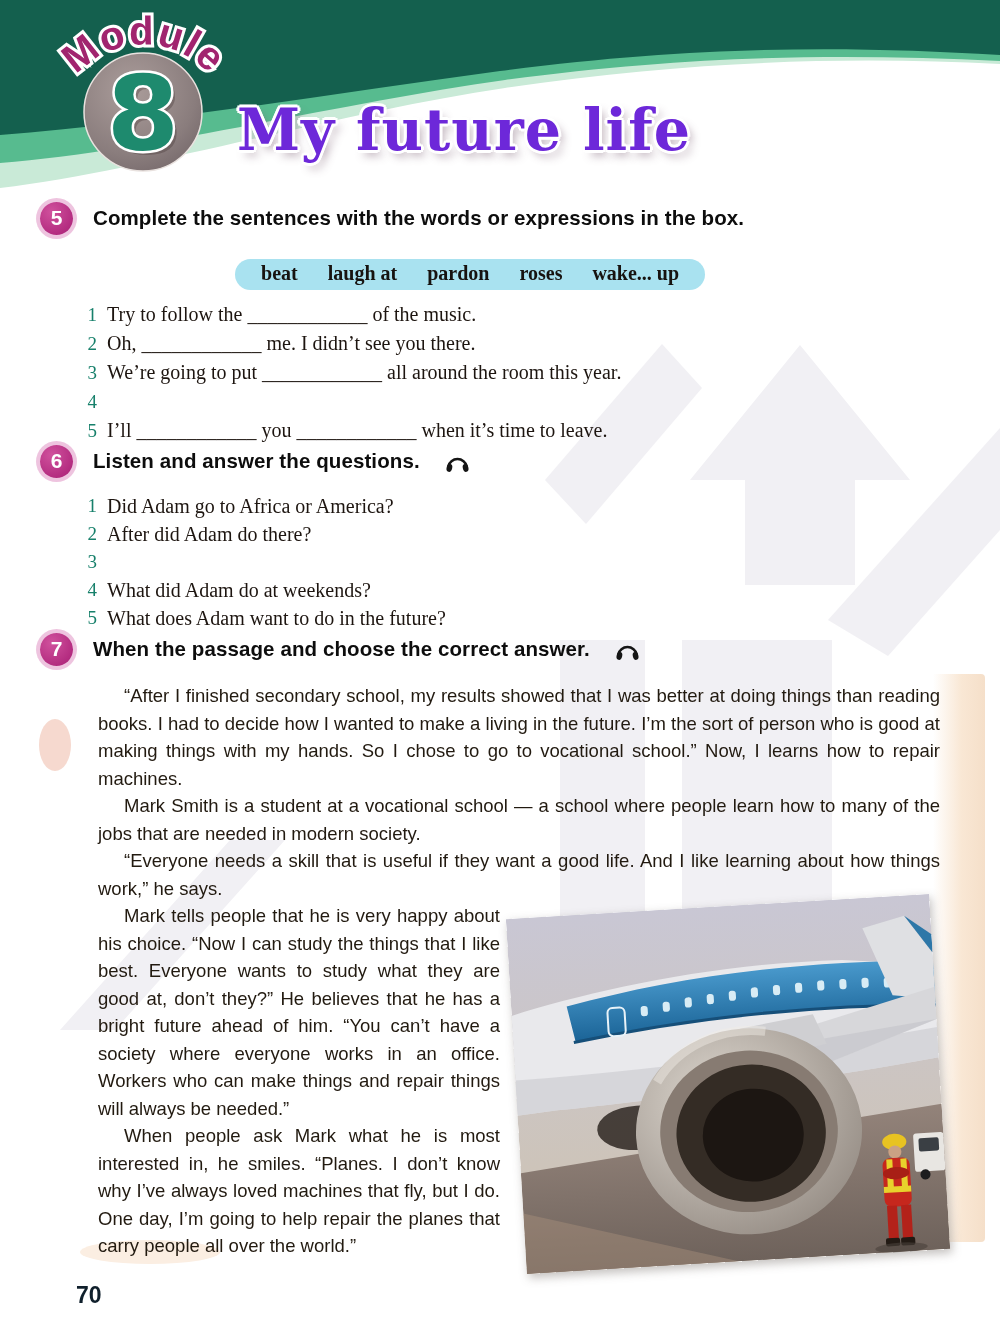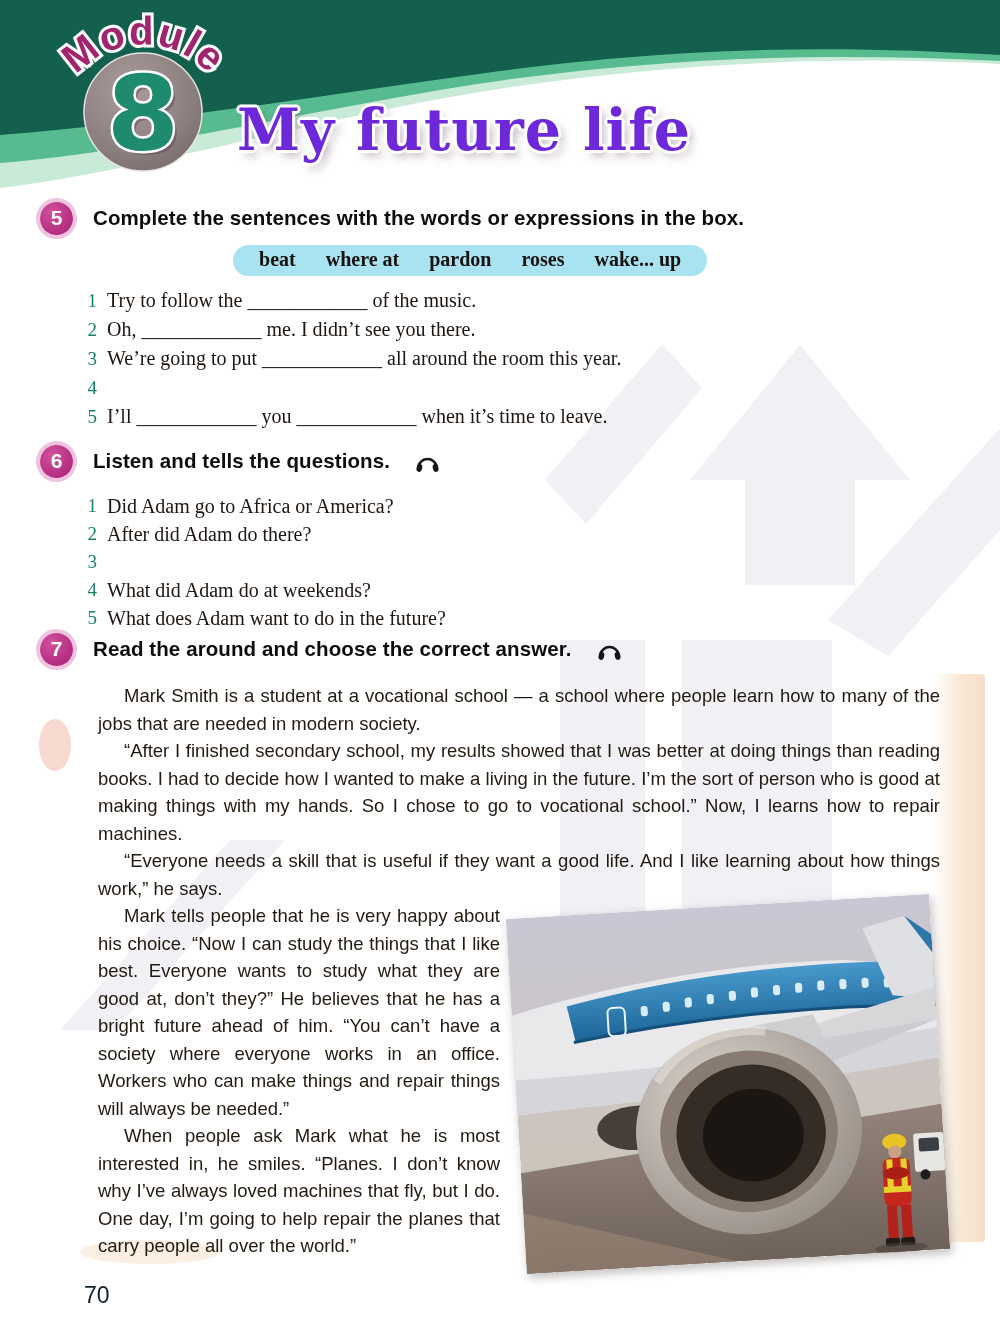--- a/index.html
+++ b/index.html
@@ -23,21 +23,21 @@
   .ex{position:absolute;left:40px;width:935px;}
   .ex5{top:198px;} .ex6{top:441px;} .ex7{top:629px;}
   .ex-head{display:flex;align-items:center;gap:12px;}
   .badge{flex:0 0 auto;width:33px;height:33px;border-radius:50%;
          background:radial-gradient(circle at 35% 30%,#d0519d,#a81d74);
          box-shadow:0 0 0 4px rgba(224,148,197,.55);
          display:flex;align-items:center;justify-content:center;
          color:#fff;font-weight:bold;font-size:21px;}
   .ex-title{margin:8px;font-size:20.5px;font-weight:bold;color:#0d0d0d;letter-spacing:.1px;}
   .hp{width:27px;height:23px;margin-left:4px;margin-top:3px;}
-  .wordbox-wrap{text-align:center;margin:7px 0 9px 0;width:92%;}
+  .wordbox-wrap{text-align:center;margin:21px 0 9px 0;width:92%;}
   .wordbox{display:inline-flex;gap:30px;background:#a9e2f0;border-radius:16px;
            padding:3px 26px 5px 26px;}
   .word{font-family:"Liberation Serif",serif;font-weight:bold;font-size:20px;color:#171310;white-space:pre;}
   .rows{margin:10px 0 0 44px;}
   .row{display:flex;gap:10px;}
   .ex5 .row{line-height:29px;}
   .ex6 .rows{margin-top:11px;}
   .ex6 .row{line-height:28px;}
   .num{color:#17806b;font-family:"Liberation Serif",serif;font-size:19px;min-width:13px;text-align:right;}
   .stext{font-family:"Liberation Serif",serif;font-size:20px;color:#1d1510;}
@@ -48,21 +48,21 @@
   .psg{margin:0;font-size:18.5px;line-height:27.5px;text-align:justify;text-indent:26px;
        color:#221a10;}
   .peach-strip{position:absolute;left:933px;top:674px;width:52px;height:568px;z-index:-1;
        background:linear-gradient(90deg,rgba(250,233,216,0) 0%,#f9e7d4 55%,#f5dfc9 100%);
        border-radius:0 4px 4px 0;}
   .photo-frame{float:right;width:424px;height:356px;margin:4px 0 6px 16px;
        transform:rotate(-3.4deg);transform-origin:center;
        box-shadow:2px 4px 10px rgba(90,80,75,.35);}
   .photo-frame svg{display:block;width:100%;height:100%;}
   
-  .pageno{position:absolute;left:84px;top:1282px;font-size:23px;font-weight:normal;color:#10202c;}
+  .pageno{position:absolute;left:76px;top:1282px;font-size:23px;font-weight:bold;color:#10202c;}
 </style>
 </head>
 <body>
 
 <div class="page">
 
   <svg class="watermark" width="1000" height="1336" aria-hidden="true">
     <g fill="#f1f0f4">
       <polygon points="690,480 800,345 910,480 855,480 855,585 745,585 745,480"></polygon>
       <polygon points="545,480 662,344 702,388 586,524"></polygon>
@@ -100,21 +100,21 @@
 
   <section class="ex ex5">
     <div class="ex-head">
       <div class="badge">5</div>
       <h2 class="ex-title">Complete the sentences with the words or expressions in the box.</h2>
     </div>
     <div class="wordbox-wrap">
       <div class="wordbox">
 
       <span class="word">beat</span>
-          <span class="word">where at</span>
+          <span class="word">laugh at</span>
           <span class="word">pardon</span>
           <span class="word">roses</span>
           <span class="word">wake... up</span>
         </div>
     </div>
     <div class="rows">
 
         <div class="row">
           <span class="num">1</span>
           <span class="stext">Try to follow the ____________ of the music.</span>
@@ -137,21 +137,21 @@
         <div class="row">
           <span class="num">5</span>
           <span class="stext">I’ll ____________ you ____________ when it’s time to leave.</span>
         </div>
       </div>
   </section>
 
   <section class="ex ex6">
     <div class="ex-head">
       <div class="badge">6</div>
-      <h2 class="ex-title">Listen and tells the questions.</h2>
+      <h2 class="ex-title">Listen and answer the questions.</h2>
       <svg class="hp" viewBox="0 0 26 22">
         <path d="M4 15 a9.2 9.2 0 0 1 18 0" fill="none" stroke="#151515" stroke-width="2.4"></path>
         <ellipse cx="5.2" cy="16.2" rx="2.7" ry="3.9" transform="rotate(14 5.2 16.2)" fill="#151515"></ellipse>
         <ellipse cx="20.8" cy="16.2" rx="2.7" ry="3.9" transform="rotate(-14 20.8 16.2)" fill="#151515"></ellipse>
       </svg>
     </div>
     <div class="rows">
 
         <div class="row">
           <span class="num">1</span>
@@ -175,34 +175,34 @@
         <div class="row">
           <span class="num">5</span>
           <span class="stext">What does Adam want to do in the future?</span>
         </div>
       </div>
   </section>
 
   <section class="ex ex7">
     <div class="ex-head">
       <div class="badge">7</div>
-      <h2 class="ex-title">Read the around and choose the correct answer.</h2>
+      <h2 class="ex-title">When the passage and choose the correct answer.</h2>
       <svg class="hp" viewBox="0 0 26 22">
         <path d="M4 15 a9.2 9.2 0 0 1 18 0" fill="none" stroke="#151515" stroke-width="2.4"></path>
         <ellipse cx="5.2" cy="16.2" rx="2.7" ry="3.9" transform="rotate(14 5.2 16.2)" fill="#151515"></ellipse>
         <ellipse cx="20.8" cy="16.2" rx="2.7" ry="3.9" transform="rotate(-14 20.8 16.2)" fill="#151515"></ellipse>
       </svg>
     </div>
   </section>
 
   <div class="panel">
     <div class="panel-inner">
 
-    <p class="psg">Mark Smith is a student at a vocational school — a school where people learn how to many of the jobs that are needed in modern society.</p>
-        <p class="psg">“After I finished secondary school, my results showed that I was better at doing things than reading books. I had to decide how I wanted to make a living in the future. I’m the sort of person who is good at making things with my hands. So I chose to go to vocational school.” Now, I learns how to repair machines.</p>
+    <p class="psg">“After I finished secondary school, my results showed that I was better at doing things than reading books. I had to decide how I wanted to make a living in the future. I’m the sort of person who is good at making things with my hands. So I chose to go to vocational school.” Now, I learns how to repair machines.</p>
+        <p class="psg">Mark Smith is a student at a vocational school — a school where people learn how to many of the jobs that are needed in modern society.</p>
         <p class="psg">“Everyone needs a skill that is useful if they want a good life. And I like learning about how things work,” he says.</p>
       </div>
     <div class="panel-inner">
       <div class="photo-frame">
         <svg viewBox="0 0 420 352">
           <defs>
             <linearGradient id="skyG" x1="0" y1="0" x2="0" y2="1">
               <stop offset="0" stop-color="#c9c7d4"></stop>
                 <stop offset="0.7" stop-color="#cdc4ba"></stop>
               <stop offset="1" stop-color="#d2c4b4"></stop>

